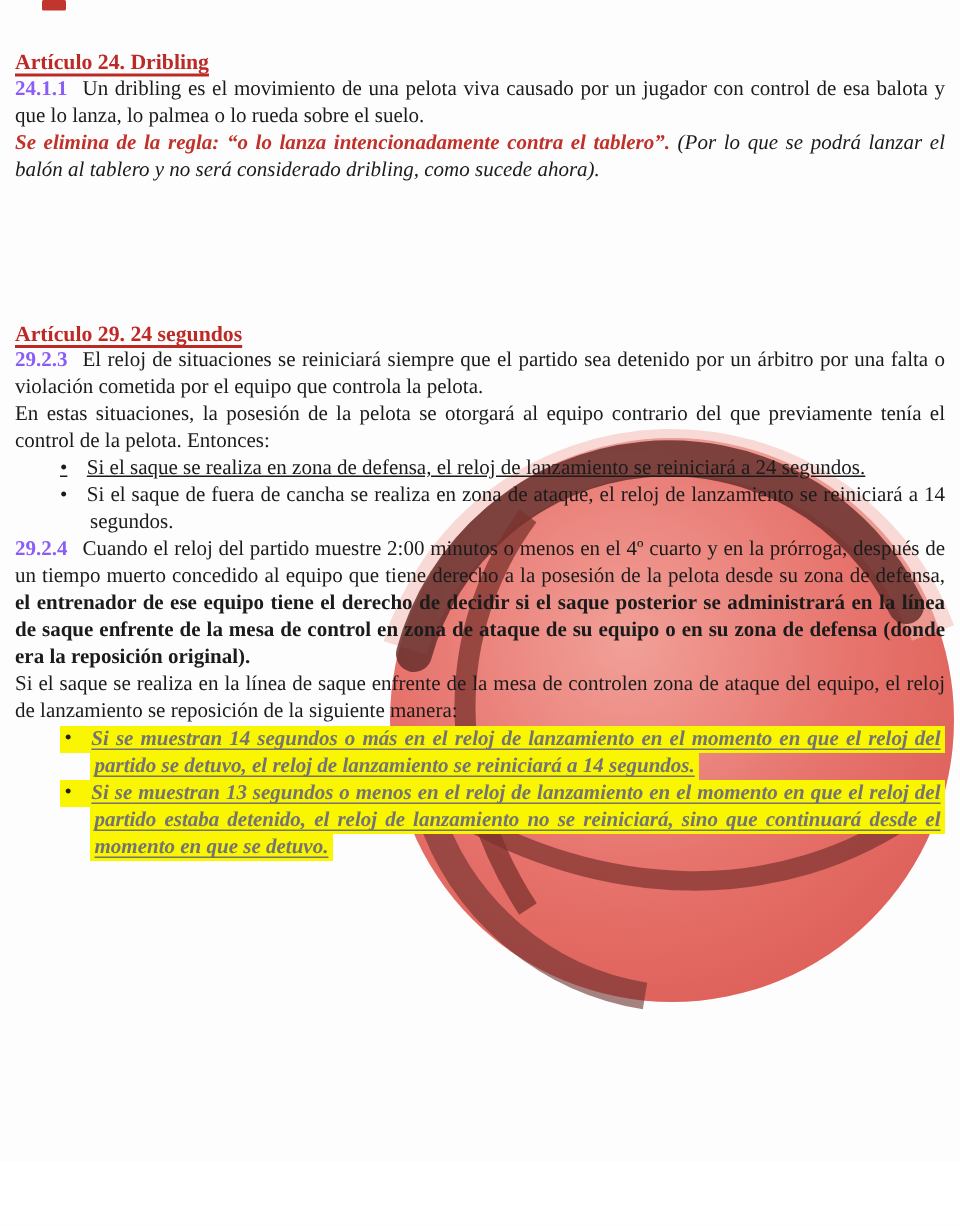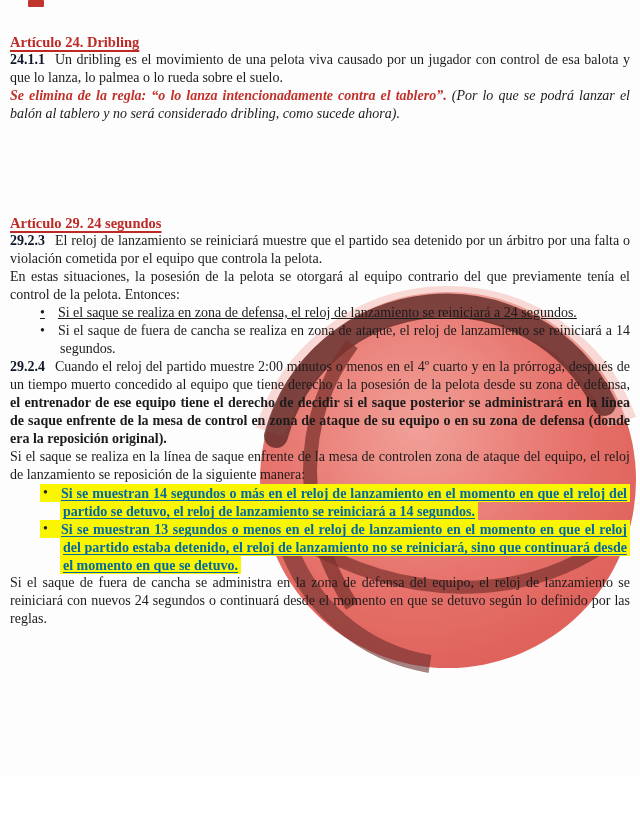--- a/index.html
+++ b/index.html
@@ -16,36 +16,36 @@
   .head {
     margin:0; font-size:14.5px; font-weight:bold; color:#bd2a26;
     text-decoration:underline; text-decoration-thickness:1.5px; text-underline-offset:3px;
   }
   p.body { margin:0; font-size:14px; line-height:18px; text-align:justify; }
 
   .mt34 { margin-top:34px; } .mt17 { margin-top:17px; } .mt16 { margin-top:16px; }
   .mt64 { margin-top:92px; } .mt15 { margin-top:15px; } .mt19 { margin-top:19px; }
   .mt18 { margin-top:18px;text-decoration:underline; } .mt14 { margin-top:14px; } .mt20 { margin-top:20px; }
 
-  .num { font-weight:bold; color:#0f172a; margin-right:10px; }
+  .num { font-weight:bold; color:#8b5cf6; margin-right:10px; }
   .redi { color:#c2302a; font-weight:bold; font-style:italic;margin-top:48px; }
   .blki { font-style:italic; }
   .bold { font-weight:bold; }
 
   .li { padding-left:50px; text-indent:-20px; }
   .dot { margin-right:13px; }
 
   .hli { line-height:19px; }
   .hl {
     background:#faf500; padding:1.5px 3px;
     -webkit-box-decoration-break:clone; box-decoration-break:clone;
   }
   .hl .dot { color:#1f1f1f; }
   .hlt {
-    color:#0369a1; font-weight:bold; 
+    color:#737373; font-weight:bold; font-style:italic;
     text-decoration:underline; text-decoration-thickness:1.3px; text-underline-offset:2.5px;
   }
 </style>
 </head>
 <body>
 
 <div class="page">
 
   <svg class="wm" width="640" height="817" viewBox="0 0 640 817">
     <defs>
@@ -73,33 +73,32 @@
 
     <p class="body mt17"><span class="num">24.1.1</span><span>Un dribling es el movimiento de una pelota viva causado por un jugador con control de esa balota y que lo lanza, lo palmea o lo rueda sobre el suelo.</span></p>
 
     <p class="body mt16">
       <span class="redi">Se elimina de la regla: “o lo lanza intencionadamente contra el tablero”.</span>
       <span class="blki">(Por lo que se podrá lanzar el balón al tablero y no será considerado dribling, como sucede ahora).</span>
     </p>
 
     <h1 class="head mt64">Artículo 29. 24 segundos</h1>
 
-    <p class="body mt15"><span class="num">29.2.3</span><span>El reloj de lanzamiento se reiniciará muestre que el partido sea detenido por un árbitro por una falta o violación cometida por el equipo que controla la pelota.</span></p>
+    <p class="body mt15"><span class="num">29.2.3</span><span>El reloj de situaciones se reiniciará siempre que el partido sea detenido por un árbitro por una falta o violación cometida por el equipo que controla la pelota.</span></p>
 
     <p class="body mt19">En estas situaciones, la posesión de la pelota se otorgará al equipo contrario del que previamente tenía el control de la pelota. Entonces:</p>
 
     <div>
       <p class="body li mt18"><span class="dot">•</span><span>Si el saque se realiza en zona de defensa, el reloj de lanzamiento se reiniciará a 24 segundos.</span></p>
       <p class="body li"><span class="dot">•</span><span>Si el saque de fuera de cancha se realiza en zona de ataque, el reloj de lanzamiento se reiniciará a 14 segundos.</span></p>
     </div>
 
     <p class="body mt17"><span class="num">29.2.4</span><span>Cuando el reloj del partido muestre 2:00 minutos o menos en el 4º cuarto y en la prórroga, después de un tiempo muerto concedido al equipo que tiene derecho a la posesión de la pelota desde su zona de defensa, </span><span class="bold">el entrenador de ese equipo tiene el derecho de decidir si el saque posterior se administrará en la línea de saque enfrente de la mesa de control en zona de ataque de su equipo o en su zona de defensa (donde era la reposición original).</span></p>
 
     <p class="body mt14">Si el saque se realiza en la línea de saque enfrente de la mesa de controlen zona de ataque del equipo, el reloj de lanzamiento se reposición de la siguiente manera:</p>
 
     <p class="body li hli mt16"><span class="hl"><span class="dot">•</span><span class="hlt">Si se muestran 14 segundos o más en el reloj de lanzamiento en el momento en que el reloj del partido se detuvo, el reloj de lanzamiento se reiniciará a 14 segundos.</span></span></p>
 
     <p class="body li hli mt17"><span class="hl"><span class="dot">•</span><span class="hlt">Si se muestran 13 segundos o menos en el reloj de lanzamiento en el momento en que el reloj del partido estaba detenido, el reloj de lanzamiento no se reiniciará, sino que continuará desde el momento en que se detuvo.</span></span></p>
 
-    <p class="body mt20">Si el saque de fuera de cancha se administra en la zona de defensa del equipo, el reloj de lanzamiento se reiniciará con nuevos 24 segundos o continuará desde el momento en que se detuvo según lo definido por las reglas.</p>
 
   </div>
 </div>
 
 </body></html>

